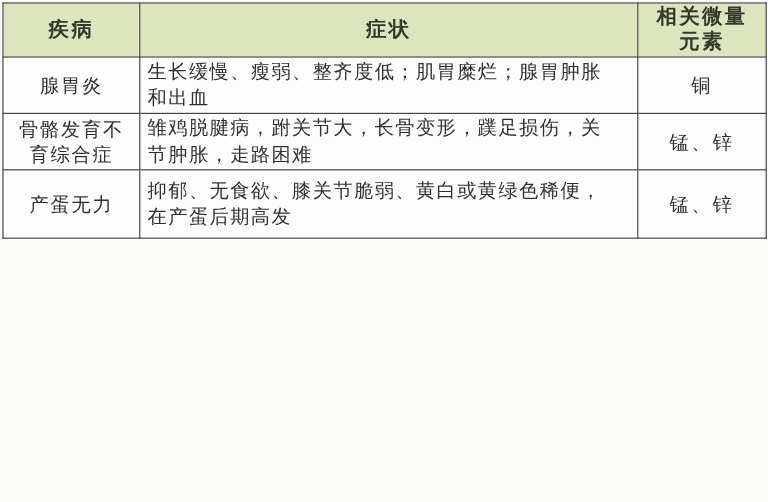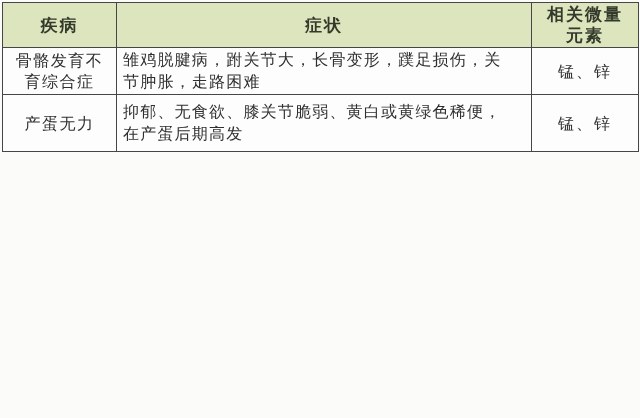--- a/index.html
+++ b/index.html
@@ -86,20 +86,26 @@
     </colgroup>
     <thead>
       <tr>
         <th class="hdr">疾病</th>
         <th class="hdr">症状</th>
         <th class="hdr">相关微量
 元素</th>
       </tr>
     </thead>
     <tbody>
+      <tr class="r4">
+        <td class="disease">腺胃炎</td>
+        <td class="symptoms">生长缓慢、瘦弱、整齐度低；肌胃糜烂；腺胃肿胀
+和出血</td>
+        <td class="elements">铜</td>
+      </tr>
       <tr class="r6">
         <td class="disease">骨骼发育不
 育综合症</td>
         <td class="symptoms">雏鸡脱腱病，跗关节大，长骨变形，蹼足损伤，关
 节肿胀，走路困难</td>
         <td class="elements">锰、锌</td>
       </tr>
       <tr class="r8">
         <td class="disease">产蛋无力</td>
         <td class="symptoms">抑郁、无食欲、膝关节脆弱、黄白或黄绿色稀便，

